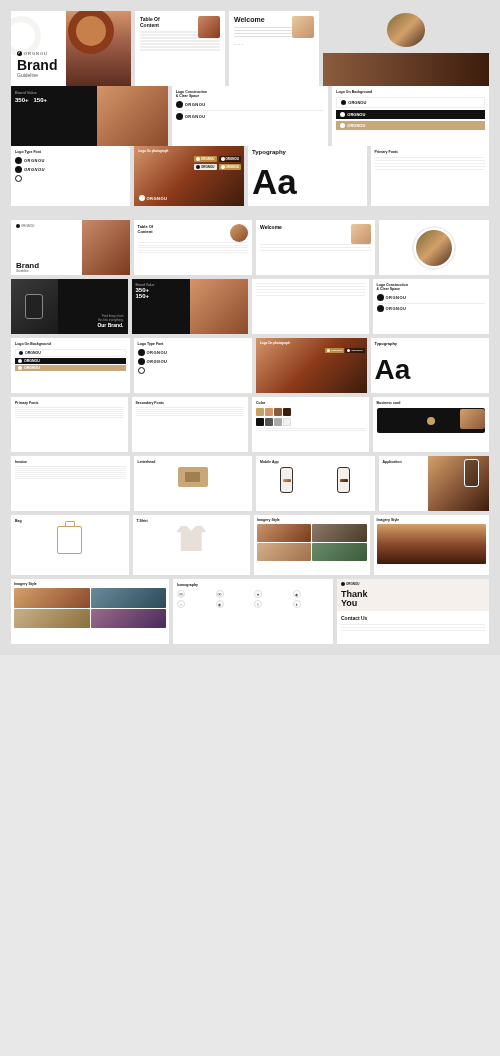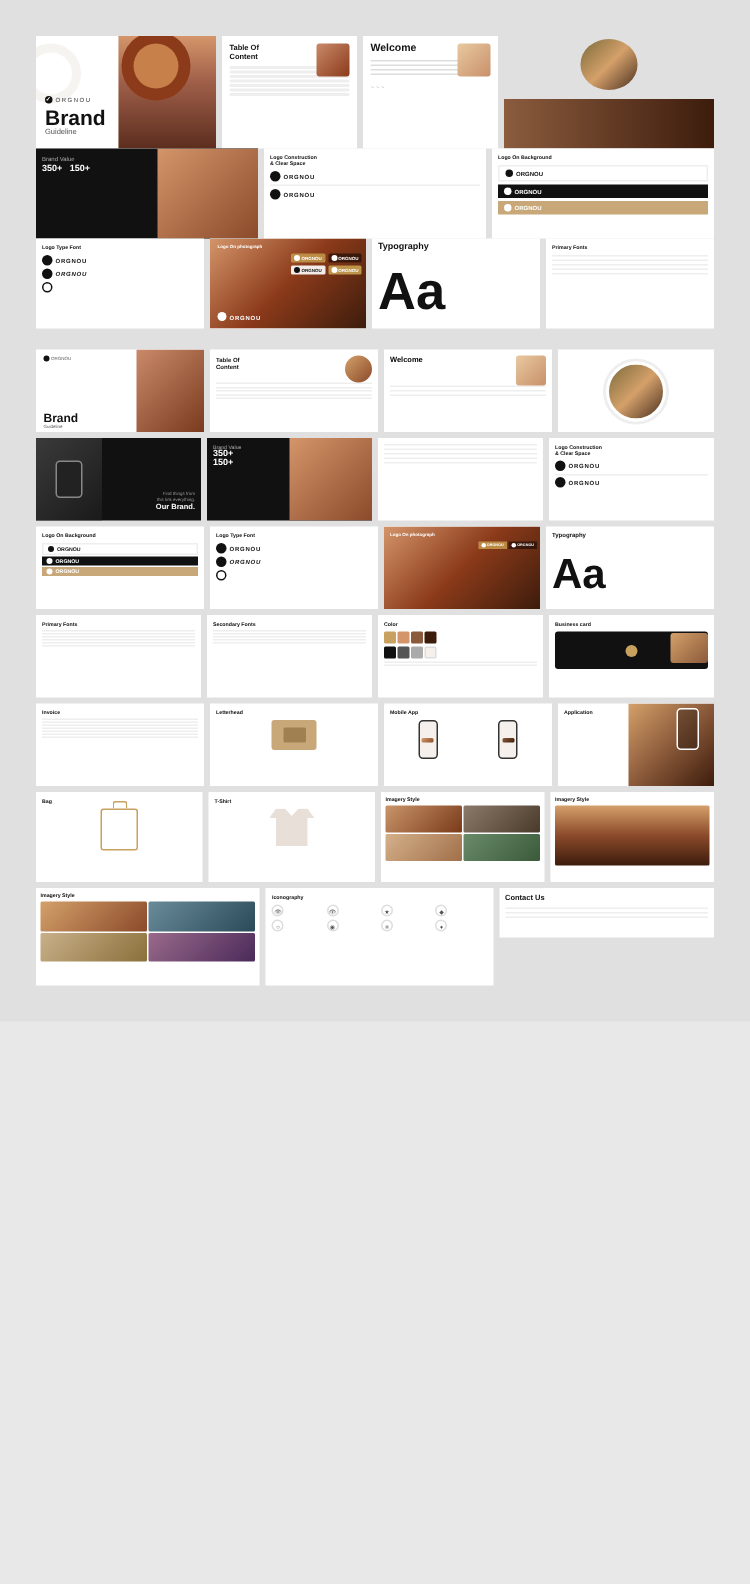--- a/index.html
+++ b/index.html
@@ -7,21 +7,21 @@
       width: 500px;
       min-height: 1056px;
       background: #e8e8e8;
       font-family: Arial, sans-serif;
       overflow-x: hidden;
     }
 
     .main-container {
       width: 500px;
       background: #e0e0e0;
-      padding: 24px;
+      padding: 11px;
     }
 
     
     .section {
       margin-bottom: 8px;
     }
 
     .slide {
       background: #fff;
       overflow: hidden;
@@ -1287,20 +1287,27 @@
           <div class="ico-item">○</div>
           <div class="ico-item">◉</div>
           <div class="ico-item">≡</div>
           <div class="ico-item">♦</div>
         </div>
       </div>
 
 
       <div style="display:flex;flex-direction:column;gap:0;flex:1;">
 
+        <div class="slide slide-thank-you" style="height:32px; position:relative;">
+          <div style="position:absolute;top:3px;left:4px;display:flex;align-items:center;gap:1px;">
+            <div style="width:4px;height:4px;border-radius:50%;background:#111;"></div>
+            <span style="font-size:3px;font-weight:700;color:#111;">ORGNOU</span>
+          </div>
+          <div class="ty-title" style="position:absolute;bottom:3px;left:4px;font-size:9px;font-weight:900;color:#111;">Thank<br>You</div>
+        </div>
 
         <div class="slide slide-contact" style="height:33px;">
           <div class="ct-title">Contact Us</div>
           <div class="ct-line"></div>
           <div class="ct-line"></div>
           <div class="ct-line"></div>
         </div>
       </div>
     </div>
 

